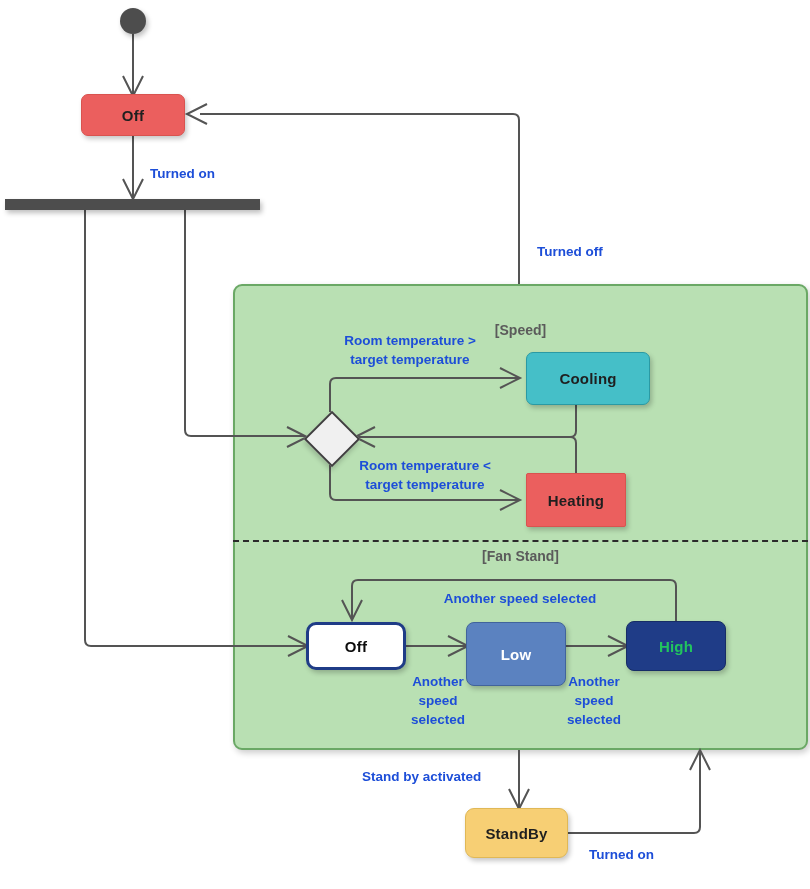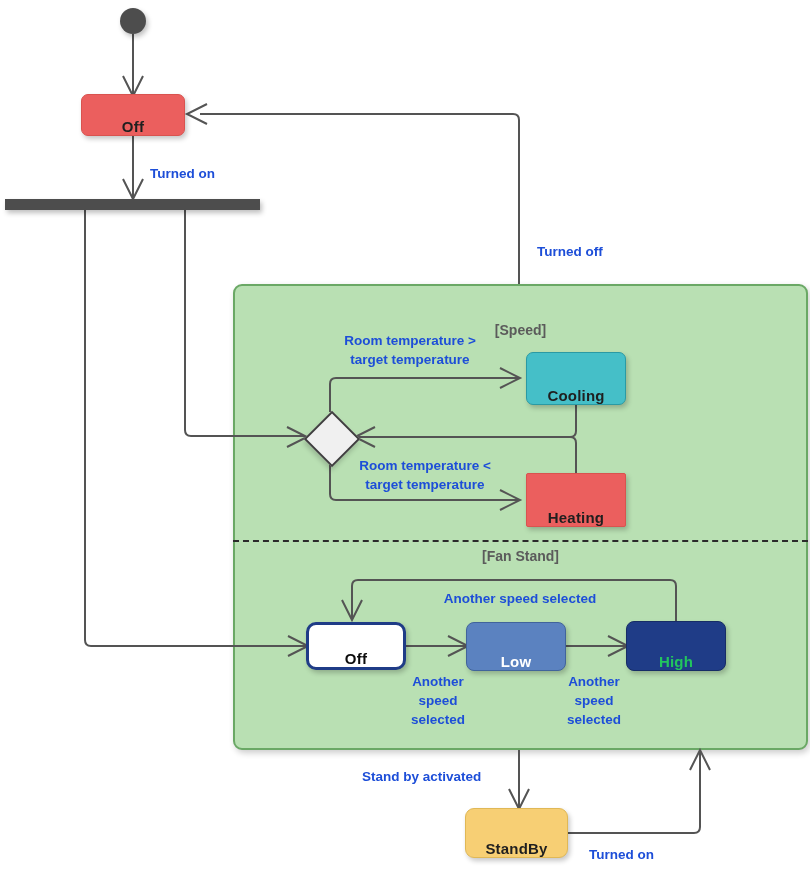--- a/index.html
+++ b/index.html
@@ -33,21 +33,21 @@
     fill: none;
     stroke: #545454;
     stroke-width: 2;
     stroke-linecap: butt;
   }
   
   .node {
     position: absolute;
     box-sizing: border-box;
     display: flex;
-    align-items: flex-end;
+    align-items: center;
     justify-content: center;
     font-weight: bold;
     letter-spacing: .2px;
     box-shadow: 2px 3px 5px rgba(0,0,0,0.22);
   }
   .node-off-main {
     border-radius: 7px;
     background: #eb5f5e;
     border: 1px solid #d9534f;
     color: #1f1f1f;
@@ -217,33 +217,33 @@
   <div class="initial-node" style="left:120px; top:8px;"></div>
 
   <div class="node node-off-main" style="left:81px; top:94px; width:104px; height:42px;">
     <span>Off</span>
   </div>
 
   <div class="fork-bar" style="left:5px; top:199px; width:255px; height:11px;"></div>
 
   <div class="diamond" style="left:312px; top:419px; width:36px; height:36px;"></div>
 
-  <div class="node node-cooling" style="left:526px; top:352px; width:100px; height:53px;">
+  <div class="node node-cooling" style="left:526px; top:352px; width:124px; height:53px;">
     <span>Cooling</span>
   </div>
 
   <div class="node node-heating" style="left:526px; top:473px; width:100px; height:54px;">
     <span>Heating</span>
   </div>
 
   <div class="node node-fanoff" style="left:306px; top:622px; width:100px; height:48px;">
     <span>Off</span>
   </div>
 
-  <div class="node node-low" style="left:466px; top:622px; width:100px; height:49px;">
+  <div class="node node-low" style="left:466px; top:622px; width:100px; height:64px;">
     <span>Low</span>
   </div>
 
   <div class="node node-high" style="left:626px; top:621px; width:100px; height:50px;">
     <span>High</span>
   </div>
 
   <div class="node node-standby" style="left:465px; top:808px; width:103px; height:50px;">
     <span>StandBy</span>
   </div>

